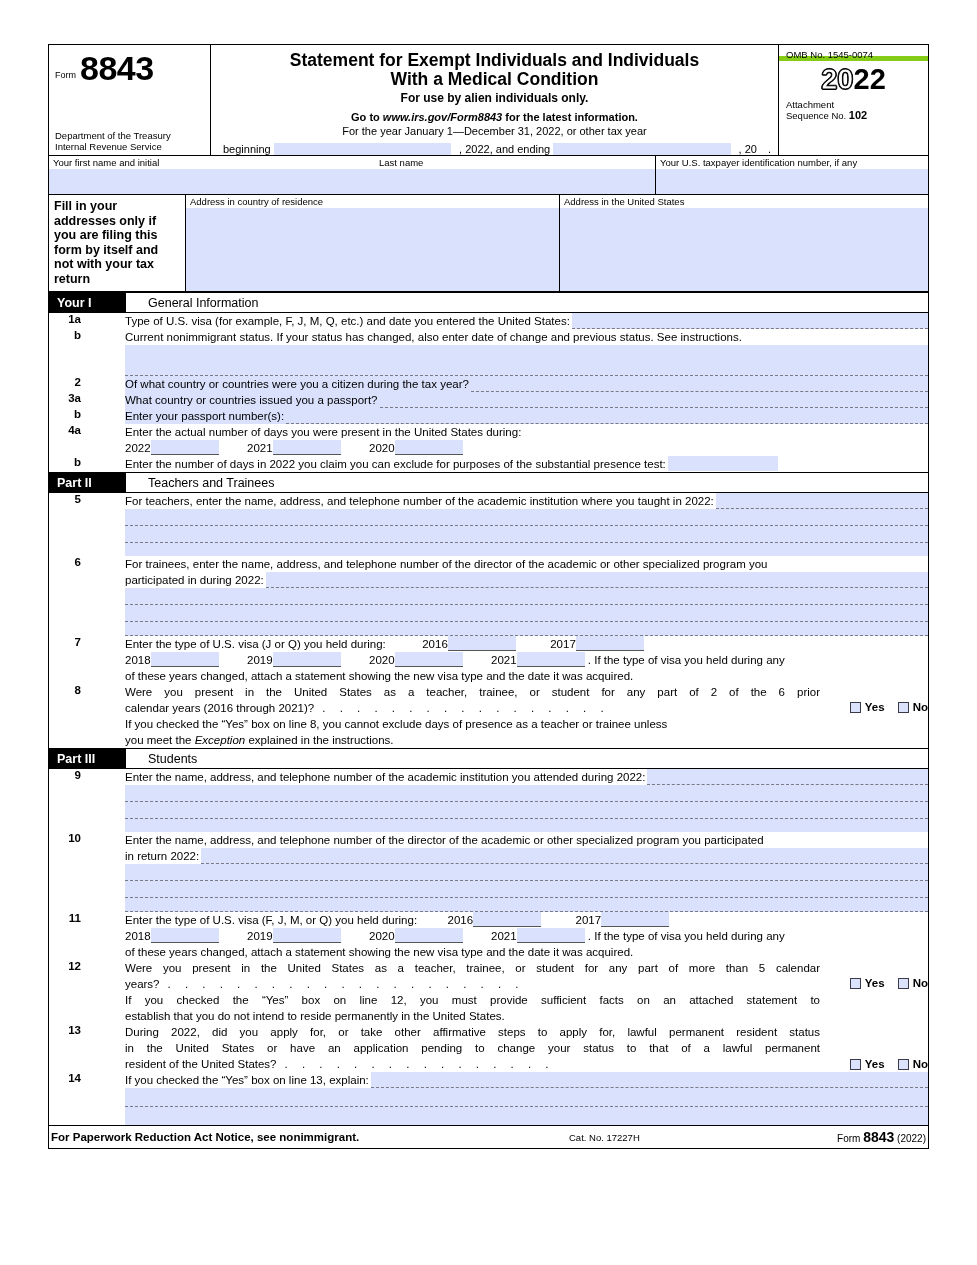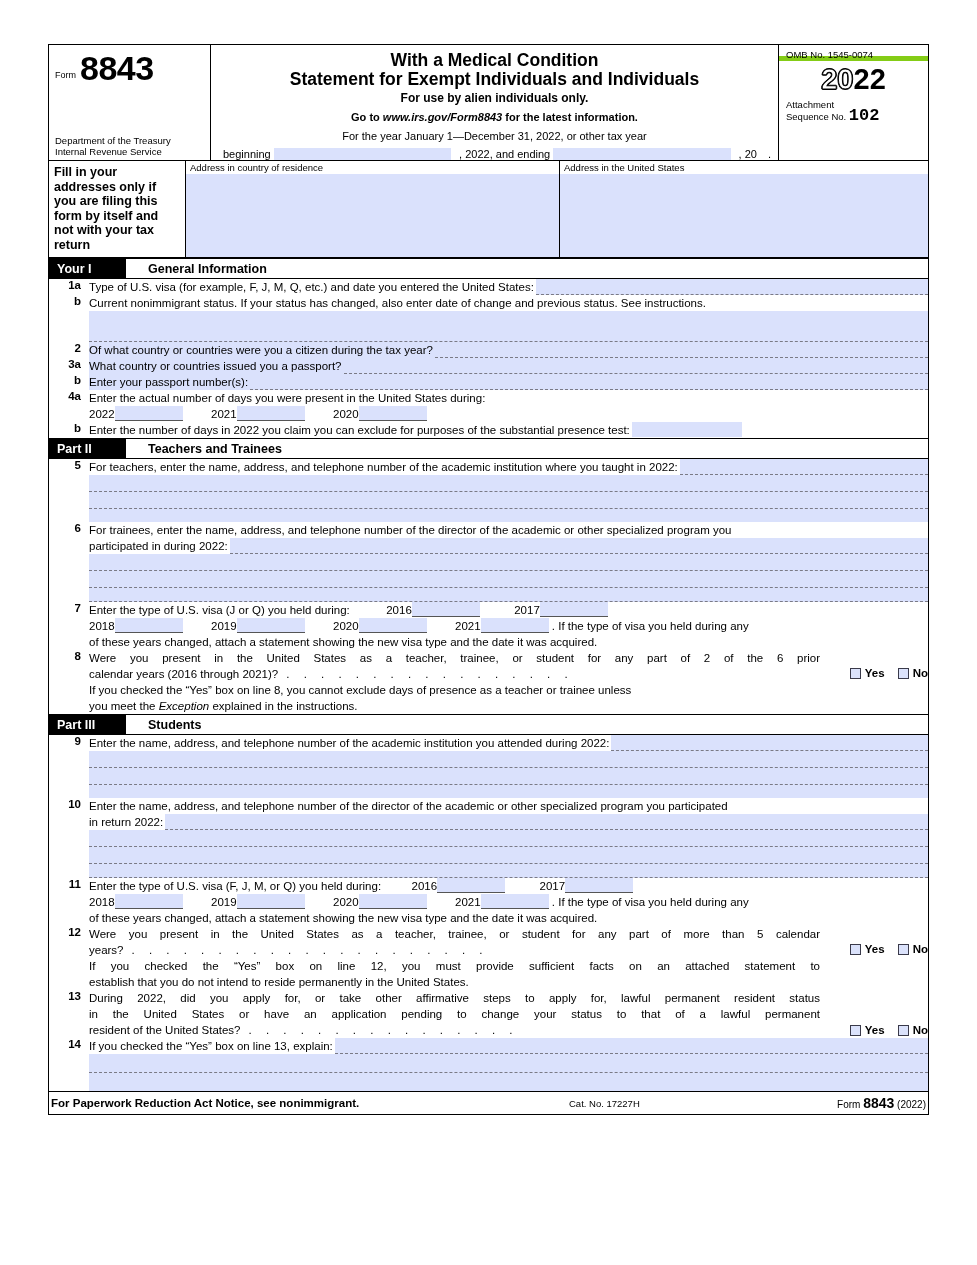--- a/index.html
+++ b/index.html
@@ -29,60 +29,60 @@
   .formno{display:flex;align-items:flex-end;padding:8px 0 0 6px;}
   .formno .lbl{font-size:9px;line-height:9px;padding-bottom:3px;}
   .formno .num{font-size:34px;font-weight:bold;line-height:30px;letter-spacing:-0.5px;padding-left:4px;}
   .dept{position:absolute;left:6px;bottom:3px;font-size:9.5px;line-height:11px;}
 
   .hdr-mid{flex:1;box-sizing:border-box;position:relative;text-align:center;padding:6px 4px 0 4px;}
   .title1{font-size:17.5px;font-weight:bold;line-height:19px;}
   .title2{font-size:12px;font-weight:bold;line-height:15px;margin-top:2px;}
   .title3{font-size:11px;font-weight:bold;line-height:14px;margin-top:4px;}
   .title3 .u{font-style:italic;}
-  .taxyear{font-size:11px;line-height:14px;margin-top:5px;}
+  .taxyear{font-size:11px;line-height:14px;}
   .beginrow{display:flex;align-items:flex-end;font-size:11px;margin-top:1px;height:16px;}
   .beginrow .t{padding:0 3px 0 8px;}
   .bx1{flex:1;max-width:245px;}
   .bx2{flex:1;max-width:210px;}
 
   .hdr-right{width:150px;box-sizing:border-box;border-left:1px solid #000;position:relative;}
   .omb{font-size:9.5px;padding:4px 0 0 7px;border-bottom:5px solid #84cc16;height:16px;box-sizing:border-box;}
   .yearbig{text-align:center;padding:2px 0 0 0;}
   .yearbig .hollow{font-size:29px;font-weight:bold;color:#fff;
         -webkit-text-stroke:1px #000;text-shadow:
         -1px 0 #000,1px 0 #000,0 -1px #000,0 1px #000;}
   .yearbig .solid{font-size:29px;font-weight:bold;}
   .attach{font-size:9.5px;line-height:11px;padding:3px 0 3px 7px;}
-  .attach .n{font-size:17px;font-weight:bold;font-family:Liberation Mono, monospace;}
+  .attach .n{font-size:11px;font-weight:bold;}
 
   
   .namerow{display:flex;border-bottom:1px solid #000;height:38px;}
   .cellA{flex:1;border-right:1px solid #000;position:relative;}
   .cellB{width:272px;position:relative;}
   .clab{font-size:9.5px;padding:1px 0 0 4px;position:relative;z-index:2;}
   .cfill{position:absolute;left:0;right:0;top:13px;bottom:0;background:#dae1fc;}
   .lastname-lab{position:absolute;left:330px;top:1px;font-size:9.5px;z-index:2;}
 
   
   .addrrow{display:flex;border-bottom:1.6px solid #000;height:96px;}
   .addr-note{width:137px;box-sizing:border-box;border-right:1px solid #000;
              font-size:12.5px;font-weight:bold;line-height:14.5px;padding:4px 5px 0 5px;}
   .addr-c{flex:1;border-right:1px solid #000;position:relative;}
   .addr-u{width:368px;position:relative;}
 
   
   .partbar{display:flex;align-items:stretch;border-top:1.6px solid #000;border-bottom:1.2px solid #000;height:19px;background:#fff;}
   .parttag{background:#000;color:#fff;font-size:12.5px;font-weight:bold;
            padding:1px 7px 0 8px;display:flex;align-items:center;min-width:62px;}
-  .parttitle{font-size:12.5px;font-weight:bold;padding:1px 0 0 22px;display:flex;align-items:center;}
+  .parttitle{font-size:12.5px;font-weight:normal;padding:1px 0 0 22px;display:flex;align-items:center;}
 
   
   .lines{position:relative;}
-  .row{display:flex;position:relative;}
+  .row{display:flex;position:relative;gap:36px;}
   .num{width:40px;min-width:40px;text-align:right;padding-right:8px;font-size:11.5px;font-weight:bold;box-sizing:border-box;}
   .txt{flex:1;font-size:11.5px;line-height:16px;position:relative;}
 
   
   .lineflex{display:flex;align-items:flex-start;}
   .lineflex .lab{white-space:nowrap;padding-right:2px;}
   .lineflex .grow{flex:1;height:15px;}
   .fillbar{background:#dae1fc;height:16px;}
   .fillbar.d{border-bottom:1px dashed #7a7a86;}
 
@@ -119,22 +119,22 @@
         <span class="lbl">Form</span>
         <span class="num">8843</span>
       </div>
       <div class="dept">
         <div>Department of the Treasury</div>
         <div>Internal Revenue Service</div>
       </div>
     </div>
 
     <div class="hdr-mid">
+      <div class="title1">Statement for Exempt Individuals and Individuals</div>
       <div class="title1">With a Medical Condition</div>
-      <div class="title1">Statement for Exempt Individuals and Individuals</div>
       <div class="title2">For use by alien individuals only.</div>
       <div class="title3">
         <span>Go to</span>
         <span class="u">www.irs.gov/Form8843</span>
         <span>for the latest information.</span>
       </div>
       <div class="taxyear">For the year January 1—December 31, 2022, or other tax year</div>
       <div class="beginrow">
         <span class="t">beginning</span>
         <span class="bx1 fill">&nbsp;</span>
@@ -151,20 +151,31 @@
         <span class="hollow">20</span><span class="solid">22</span>
       </div>
       <div class="attach">
         <span>Attachment</span><br>
         <span>Sequence No.</span>
         <span class="n">102</span>
       </div>
     </div>
   </div>
 
+  <div class="namerow">
+    <div class="cellA">
+      <div class="clab">Your first name and initial</div>
+      <div class="lastname-lab">Last name</div>
+      <div class="cfill"></div>
+    </div>
+    <div class="cellB">
+      <div class="clab">Your U.S. taxpayer identification number, if any</div>
+      <div class="cfill"></div>
+    </div>
+  </div>
 
   <div class="addrrow">
     <div class="addr-note">Fill in your addresses only if you are filing this form by itself and not with your tax return</div>
     <div class="addr-c">
       <div class="clab">Address in country of residence</div>
       <div class="cfill"></div>
     </div>
     <div class="addr-u">
       <div class="clab">Address in the United States</div>
       <div class="cfill"></div>

